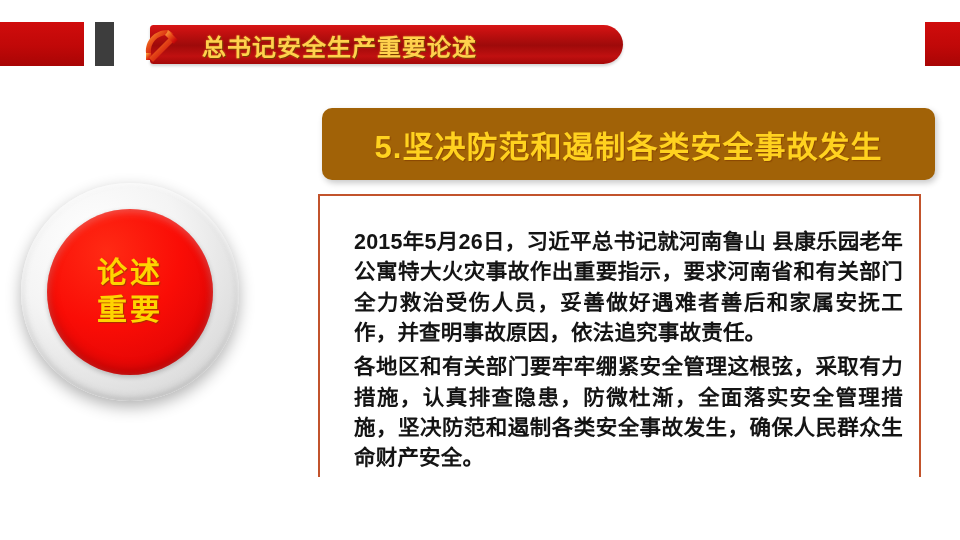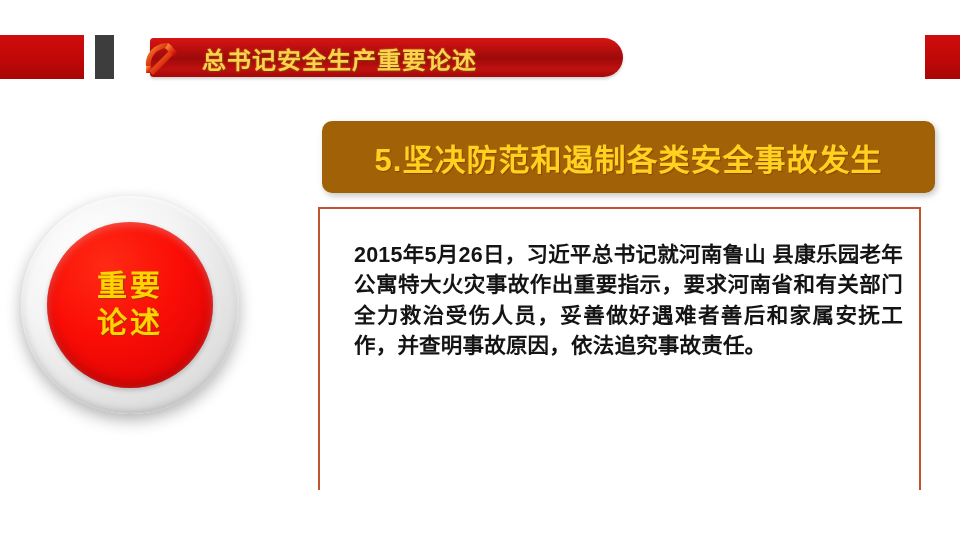--- a/index.html
+++ b/index.html
@@ -12,21 +12,21 @@
     height: 540px;
     overflow: hidden;
     background: #ffffff;
     font-family: "Liberation Sans", "DejaVu Sans", sans-serif;
     position: relative;
   }
 
   
   .slide {
     position: absolute;
-    left: 0; top: 17px;
+    left: 0; top: 4px;
     width: 960px;
     height: 473px;
     background: #ffffff;
     overflow: hidden;
   }
 
   
   .header-zone {
     position: absolute;
     left: 0; top: 0;
@@ -242,33 +242,34 @@
 
         <path d="M31 9 L40 18 L36 22 L27 13 Z" fill="url(#embGrad)"></path>
       </svg>
     </span>
 
     <div class="hdr-right-block"></div>
   </div>
 
   <div class="badge-outer">
     <div class="badge-inner">
+      <span class="badge-line">论述</span>
       <span class="badge-line">重要</span>
-      <span class="badge-line">论述</span>
     </div>
   </div>
 
   <div class="content-frame"></div>
 
   <div class="content-title">
     <span class="content-title-text">5.坚决防范和遏制各类安全事故发生</span>
   </div>
 
   <div class="content-body">
     <p class="content-para">2015年5月26日，习近平总书记就河南鲁山 县康乐园老年公寓特大火灾事故作出重要指示，要求河南省和有关部门全力救治受伤人员，妥善做好遇难者善后和家属安抚工作，并查明事故原因，依法追究事故责任。</p>
+    <p class="content-para">各地区和有关部门要牢牢绷紧安全管理这根弦，采取有力措施，认真排查隐患，防微杜渐，全面落实安全管理措施，坚决防范和遏制各类安全事故发生，确保人民群众生命财产安全。</p>
   </div>
 
   <div class="footer-band"></div>
 
   <div class="wechat-mark">
     <span>
       <svg viewBox="0 0 30 24" width="30" height="24" aria-hidden="true">
         <ellipse cx="11" cy="9.5" rx="9.5" ry="7.8" fill="#ffffff" opacity="0.93"></ellipse>
         <path d="M6 15.5 L4 20 L9 17 Z" fill="#ffffff" opacity="0.93"></path>
         <circle cx="8" cy="7.5" r="1.15" fill="#c20808"></circle>

